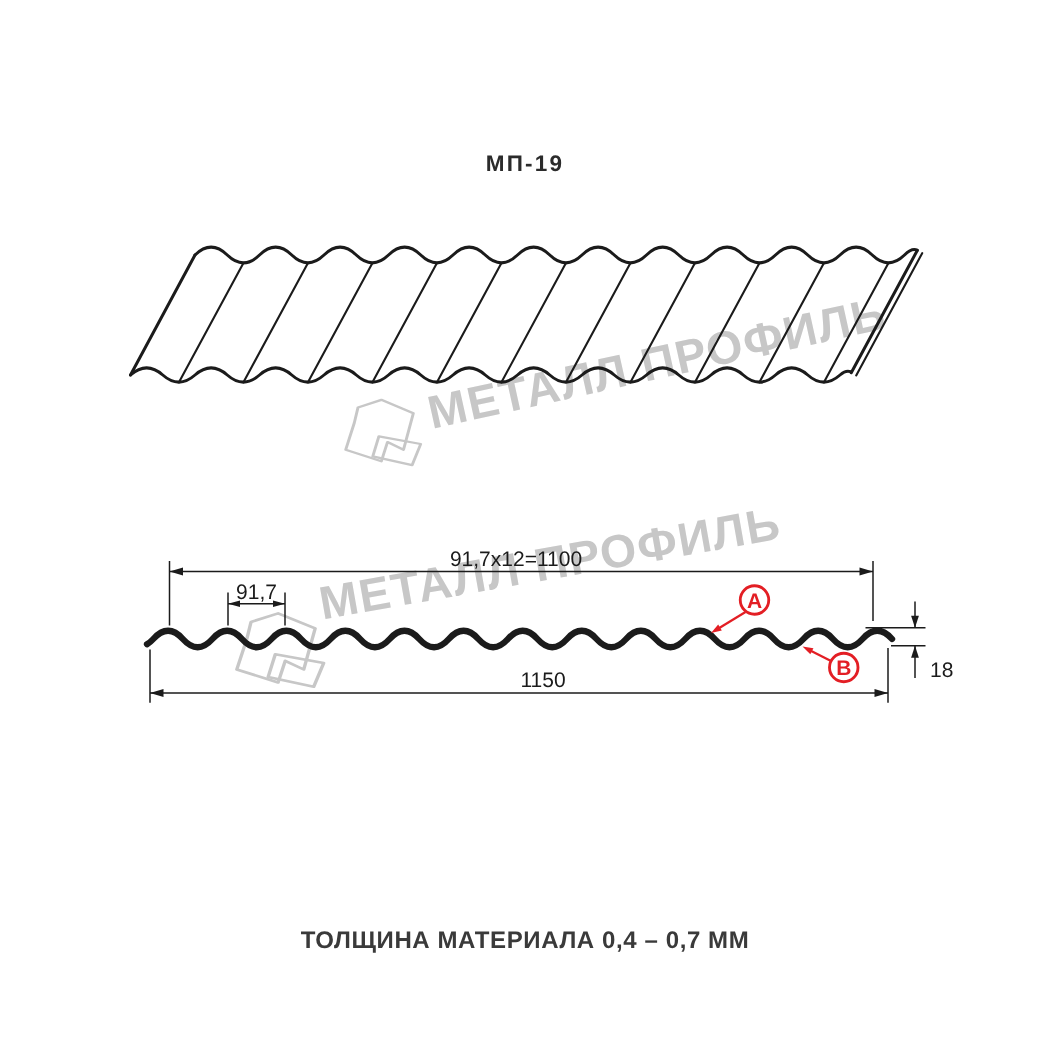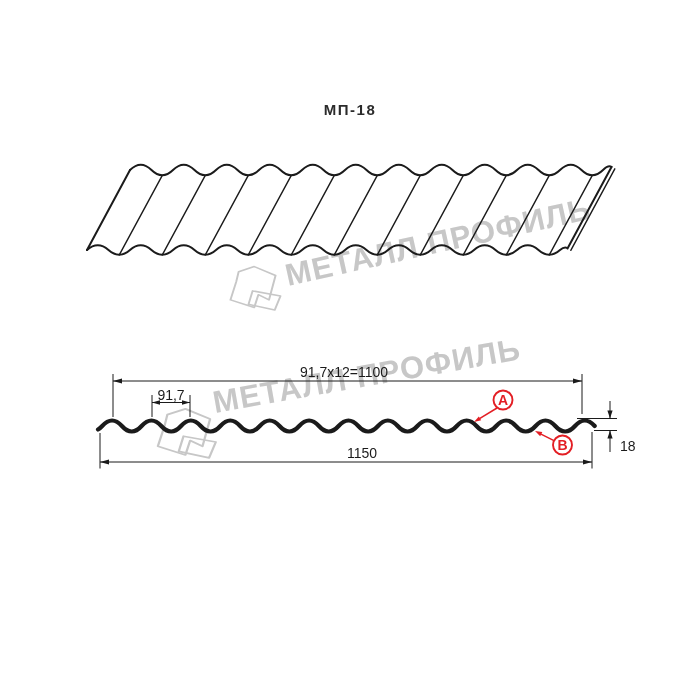--- a/index.html
+++ b/index.html
@@ -33,21 +33,21 @@
   .red-ln{stroke:var(--accent,#e31e24);stroke-width:1.5;fill:none;}
   .red-circle{stroke:var(--accent,#e31e24);stroke-width:1.9;fill:none;}
   .red-fill{fill:var(--accent,#e31e24);}
   .callout-text{font-size:14px;font-weight:700;fill:var(--accent,#e31e24);text-anchor:middle;}
 </style>
 </head>
 <body>
 
 <div class="stage">
 
-  <div class="subtitle">МП-18</div>
+  <div class="subtitle">МП-19</div>
 
   <svg class="draw" width="700" height="700" viewBox="0 0 700 700">
 
     <defs>
       <g id="mpLogo">
         <path class="wm-logo" d="M10,28 L3,56 L32,68 L37,48 L50,56 L58,18 L32,4 L13,12 Z"></path>
         <path class="wm-logo" d="M30,42 L64,50 L57,72 L25,63 Z"></path>
       </g>
     </defs>
 
@@ -173,14 +173,15 @@
 
     <g>
       <line class="red-ln" x1="554" y1="440.7" x2="540.5" y2="433.8"></line>
       <polygon class="red-fill" points="535,431 542.3,432.1 540.2,436.2"></polygon>
       <circle class="red-circle" cx="562.5" cy="445" r="9.5"></circle>
       <text class="callout-text" x="562.5" y="450">B</text>
     </g>
 
   </svg>
 
+  <div class="footer-note">ТОЛЩИНА МАТЕРИАЛА 0,4 – 0,7 ММ</div>
 
 </div>
 
 </body></html>

